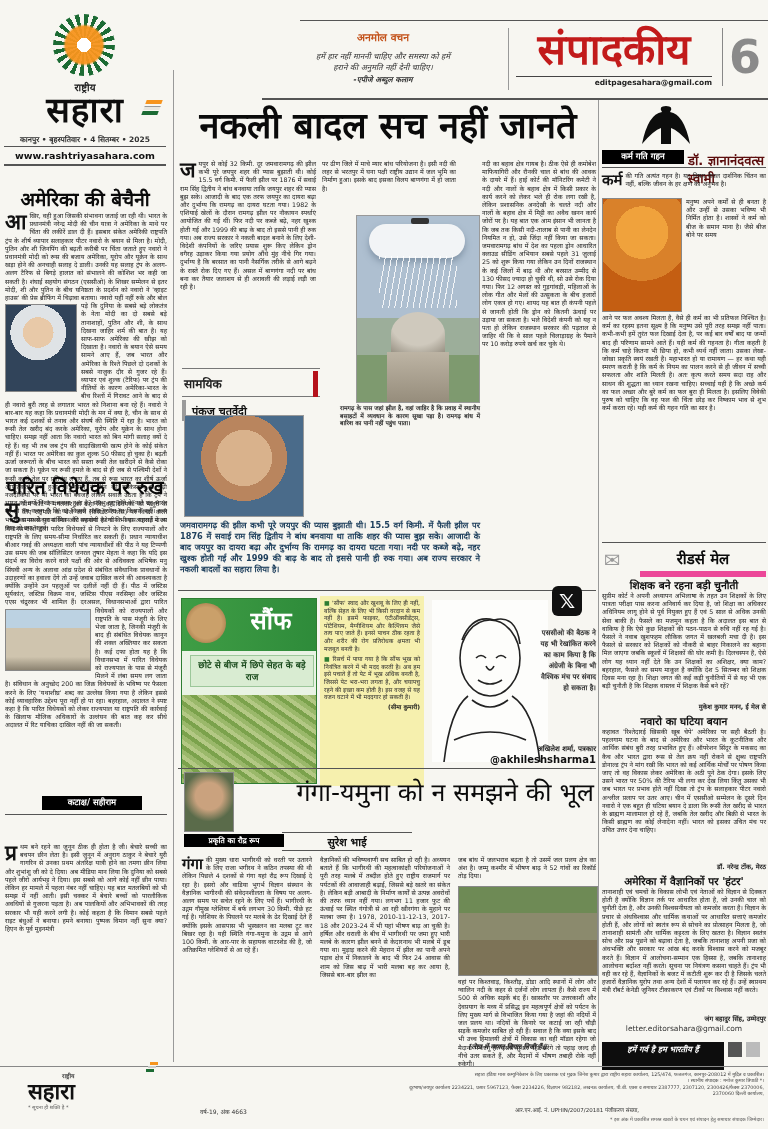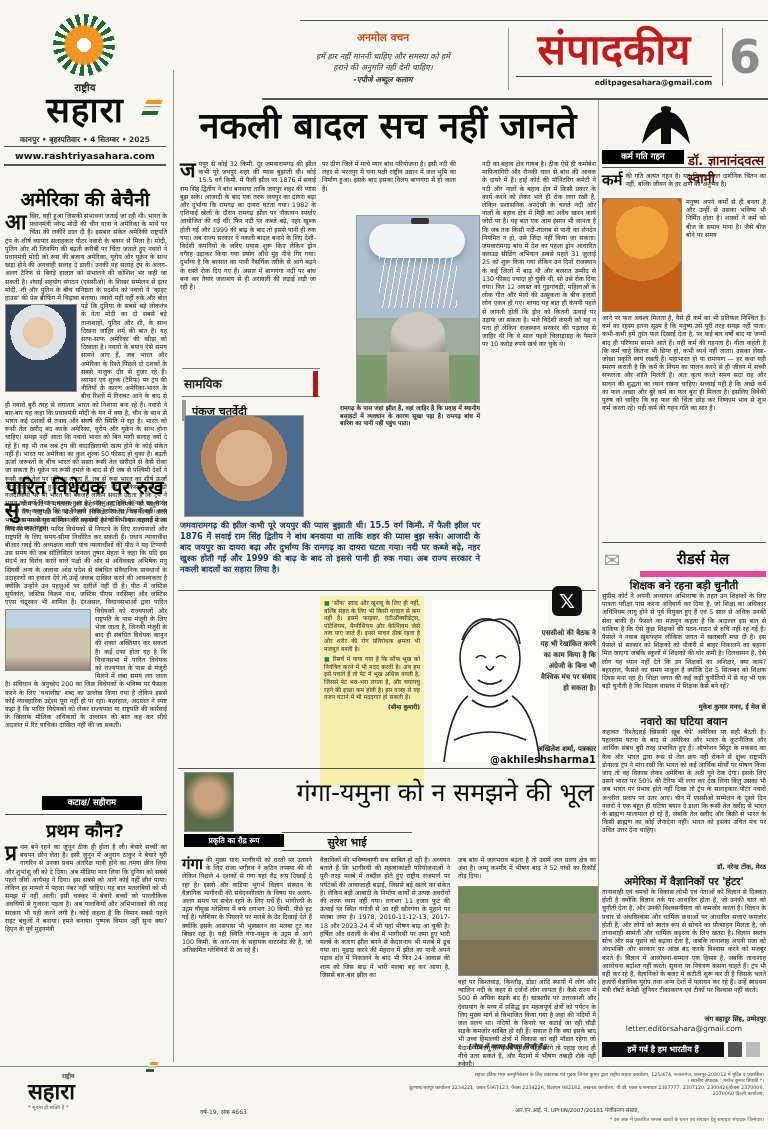--- a/index.html
+++ b/index.html
@@ -93,27 +93,33 @@
 
   <div class="abs" style="left:0;top:474px;width:170px;text-align:center;font-size:19px;font-weight:800;color:#0a0a0a;">पारित विधेयक पर रुख</div>
   <div class="abs body-txt" style="left:5px;top:500px;width:162px;height:286px;">
     <span class="drop">सु</span><span>प्रीम कोर्ट ने मंगलवार को कहा कि वह विधेयकों को मंजूरी के लिए राष्ट्रपति को भेजे जाने (प्रेसिडेंट रेफरेंस) पर विचार करते समय केवल संविधान की व्याख्या करेगा कि क्या अदालतें राज्य विधानसभाओं द्वारा पारित विधेयकों से निपटने के लिए राज्यपालों और राष्ट्रपति के लिए समय-सीमा निर्धारित कर सकती हैं। प्रधान न्यायाधीश बीआर गवई की अध्यक्षता वाली पांच न्यायाधीशों की पीठ ने यह टिप्पणी उस समय की जब सॉलिसिटर जनरल तुषार मेहता ने कहा कि यदि इस संदर्भ का विरोध करने वाले पक्षों की ओर से अधिवक्ता अभिषेक मनु सिंघवी अन्य के अलावा आंध्र प्रदेश से संबंधित संवैधानिक प्रावधानों के उदाहरणों का हवाला देंगे तो उन्हें जवाब दाखिल करने की आवश्यकता है क्योंकि उन्होंने उन पहलुओं पर दलीलें नहीं दी हैं। पीठ में जस्टिस सूर्यकांत, जस्टिस विक्रम नाथ, जस्टिस पीएस नरसिम्हा और जस्टिस एएस चंद्रुरकर भी शामिल हैं। दरअसल,</span>
     <span class="photo" style="float:left;width:84px;height:60px;margin:2px 4px 2px 0;background:linear-gradient(180deg,#bcd2e2 0 30%,#cfc4ae 30% 78%,#8c8371 100%);"></span>
     <span>विधानसभाओं द्वारा पारित विधेयकों को राज्यपालों और राष्ट्रपति के पास मंजूरी के लिए भेजा जाता है, जिनकी मंजूरी के बाद ही संबंधित विधेयक कानून की शक्ल अख्तियार कर सकता है। कई दफा होता यह है कि विधानसभा में पारित विधेयक को राज्यपाल के पास से मंजूरी मिलने में लंबा समय लग जाता है। संविधान के अनुच्छेद 200 का जिक्र विधेयकों के भविष्य पर फैसला करने के लिए 'यथाशीघ्र' शब्द का उल्लेख किया गया है लेकिन इससे कोई व्यावहारिक उद्देश्य पूरा नहीं हो पा रहा। बहरहाल, अदालत ने स्पष्ट कहा है कि पारित विधेयकों को लेकर राज्यपाल या राष्ट्रपति की कार्रवाई के खिलाफ मौलिक अधिकारों के उल्लंघन की बात कह कर सीधे अदालत में रिट याचिका दाखिल नहीं की जा सकती।</span>
   </div>
 
   <div class="abs red-label" style="left:42px;top:796px;width:100px;height:14px;">कटाक्ष/ सहीराम</div>
   <div class="abs rule" style="left:5px;top:814px;width:162px;height:1px;"></div>
-  <div class="abs" style="left:0;top:818px;width:170px;text-align:center;font-size:18px;font-weight:800;color:#0a0a0a;">प्रथम कौन?</div>
   <div class="abs body-txt" style="left:5px;top:843px;width:162px;height:215px;">
     <span class="drop">प्र</span><span>थम बने रहने का जुनून ठीक ही होता है जी। बेचारे सच्ची का बचपन छीन लेता है। इसी जुनून में अनुराग ठाकुर ने बेचारे यूरी गागरिन से उनका प्रथम अंतरिक्ष यात्री होने का तमगा छीन लिया और शुभांशु जी को दे दिया। अब मीडिया मान लिया कि दुनिया को सबसे पहले जीरो आर्यभट्ट ने दिया। इस सबसे को आगे कोई नहीं छीन पाया। लेकिन हर मामले में पहला नंबर नहीं चाहिए। यह बात मतलबियों को भी समझ में नहीं आती। इसी चक्कर में बेचारे बच्चों को पारलौकिक अवधियों से गुजरना पड़ता है। अब पालकियों और अभिभावकों की तरह सरकार भी यही करने लगी है। कोई कहता है कि विमान सबसे पहले राइट बंधुओं ने बनाया। हमने बनाया। पुष्पक विमान नहीं सुना क्या? हिएन के पूर्व मुइनमंत्री</span>
   </div>
 
   <div class="abs rule" style="left:178px;top:590px;width:418px;height:1px;"></div>
 
+  <div class="abs" style="left:181px;top:598px;width:134px;height:184px;border:1px solid #2e7d32;background:#e9f3e4;overflow:hidden;">
+    <div class="abs" style="left:0;top:0;width:134px;height:52px;background:linear-gradient(90deg,#3f9d45,#2e8b3a);"></div>
+    <div class="abs" style="left:4px;top:4px;width:40px;height:40px;border-radius:50%;background:radial-gradient(circle,#caa06a 0 55%,#8a5f33 100%);"></div>
+    <div class="abs" style="left:48px;top:4px;width:82px;text-align:center;font-size:24px;font-weight:800;color:#fff;">सौंफ</div>
+    <div class="abs" style="left:8px;top:56px;width:118px;background:#d9ecd2;border:1px solid #9cc79a;text-align:center;font-size:9px;line-height:12px;font-weight:800;color:#1d4d1f;padding:3px 2px;">छोटे से बीज में छिपे सेहत के बड़े राज</div>
+    <div class="abs" style="left:0;top:96px;width:134px;height:88px;background:repeating-linear-gradient(35deg,#9ab86a 0 4px,#7ba24c 4px 8px,#b3c884 8px 12px);"></div>
+  </div>
 
   <div class="abs" style="left:320px;top:596px;width:104px;height:190px;background:#f6f0ae;padding:3px 4px;box-sizing:border-box;">
     <div class="body-sm"><span style="color:#2e7d32;">■ </span><span>'सौंफ' स्वाद और खुशबू के लिए ही नहीं, बल्कि सेहत के लिए भी किसी वरदान से कम नहीं है। इसमें फाइबर, एंटीऑक्सीडेंट्स, पोटैशियम, मैग्नीशियम और कैल्शियम जैसे तत्व पाए जाते हैं। इनसे पाचन ठीक रहता है और शरीर की रोग प्रतिरोधक क्षमता भी मजबूत बनती है।</span></div>
     <div class="body-sm" style="margin-top:3px;"><span style="color:#2e7d32;">■ </span><span>रिसर्च में पाया गया है कि सौंफ भूख को नियंत्रित करने में भी मदद करती है। अब हम इसे पचाते हैं तो पेट में भूख अधिक बनती है, जिससे पेट भरा-भरा लगता है, और चयापचु रहने की इच्छा कम होती है। इस वजह से यह वजन घटाने में भी मददगार हो सकती है।</span></div>
     <div style="font-size:6px;font-weight:bold;text-align:right;margin-top:2px;">(सीमा कुमारी)</div>
   </div>
 
   <div class="abs" style="left:552px;top:586px;width:30px;height:30px;background:#111;border-radius:6px;color:#fff;text-align:center;font-size:20px;line-height:30px;font-weight:800;">𝕏</div>
   <svg class="abs" style="left:432px;top:600px;" width="116" height="162" viewBox="0 0 116 162">
     <rect x="0" y="0" width="116" height="162" fill="#fdfdfb"></rect>
@@ -171,21 +177,21 @@
 
   <div class="abs letter-title" style="left:602px;top:714px;width:164px;">नवारो का घटिया बयान</div>
   <div class="abs body-txt" style="left:602px;top:728px;width:164px;height:138px;">कहावत 'रिश्तेदारई खिसकी खूब चेपे' अमेरिका पर सही बैठती है। पहलगाम घटना के बाद से अमेरिका और भारत के कूटनीतिक और आर्थिक संबंध बुरी तरह प्रभावित हुए हैं। ऑपरेशन सिंदूर के मकसद का कैच और भारत द्वारा रूस से तेल क्रय नहीं रोकने से क्षुब्ध राष्ट्रपति डोनाल्ड ट्रंप ने मांग रखी कि भारत को कई आर्थिक मोर्चों पर पोषण किया जाए तो वह विकास लेकर अमेरिका के अठी पूने ठेक देगा। इसके लिए उसने भारत पर 50% की टैरिफ भी लगा कर देख लिया किंतु उसका भी जब भारत पर प्रभाव होते नहीं दिखा तो ट्रंप के सलाहकार पीटर नवारो अश्लील प्रलाप पर उतर आए। चीन में एससीओ सम्मेलन के दूसरे दिन नवारो ने एक बहुत ही घटिया बयान दे डाला कि रूसी तेल खरीद से भारत के ब्राह्मण मालामाल हो रहे हैं, जबकि तेल खरीद और बिक्री से भारत के किसी ब्राह्मण का कोई लेनादेना नहीं। भारत को इसका उचित मंच पर उचित उत्तर देना चाहिए।</div>
   <div class="abs sig" style="left:602px;top:862px;width:164px;">डॉ. नरेन्द्र टोंक, मेरठ</div>
 
   <div class="abs letter-title" style="left:602px;top:874px;width:164px;">अमेरिका में वैज्ञानिकों पर 'हंटर'</div>
   <div class="abs body-txt" style="left:602px;top:888px;width:164px;height:126px;">तानाशाही एवं चमचों के विकास लोभी एवं नेताओं को विज्ञान से दिक्कत होती है क्योंकि विज्ञान तर्क पर आधारित होता है, जो उनकी चाल को चुनौती देता है, और उनकी विश्वसनीयता को कमजोर करता है। विज्ञान के प्रचार से अंधविश्वास और धार्मिक कथाओं पर आधारित सत्ताएं कमजोर होती हैं, और लोगों को स्वतंत्र रूप से सोचने का प्रोत्साहन मिलता है, जो तानाशाही सामंती और धार्मिक कट्टरता के लिए खतरा है। विज्ञान स्वतंत्र सोच और प्रश्न पूछने को बढ़ावा देता है, जबकि तानाशाह अपनी प्रजा को अंधभक्ति और सरकार पर आंख बंद करके विश्वास करने को मजबूर करते हैं। विज्ञान में आलोचना-सम्मान एक हिस्सा है, जबकि तानाशाह आलोचना बर्दाश्त नहीं करते। सूचना पर नियंत्रण कसना चाहते हैं। ट्रंप भी वही कर रहे हैं, वैज्ञानिकों के बजट में कटौती शुरू कर दी है जिसके चलते हजारों वैज्ञानिक यूरोप तथा अन्य देशों में पलायन कर रहे हैं। उन्हें स्वप्रथम मंत्री रॉबर्ट केनेडी जूनियर टीकाकरण एवं टीकों पर विश्वास नहीं करते।</div>
   <div class="abs sig" style="left:602px;top:1014px;width:164px;">जंग बहादुर सिंह, उम्मेदपुर</div>
   <div class="abs" style="left:602px;top:1024px;width:164px;text-align:center;font-size:7.5px;color:#333;">letter.editorsahara@gmail.com</div>
 
-  <div class="abs" style="left:602px;top:1042px;width:122px;height:15px;background:#0d0d0d;color:#fff;text-align:center;font-size:8px;line-height:15px;font-weight:bold;">हमें गर्व है हम भारतीय हैं</div>
+  <div class="abs" style="left:602px;top:1042px;width:122px;height:28px;background:#0d0d0d;color:#fff;text-align:center;font-size:8px;line-height:15px;font-weight:bold;font-style:italic;">हमें गर्व है हम भारतीय हैं</div>
   <div class="abs" style="left:728px;top:1042px;width:14px;height:15px;background:#555;"></div>
   <div class="abs" style="left:746px;top:1042px;width:14px;height:15px;background:#bbb;"></div>
 
   <div class="abs rule" style="left:0;top:1066px;width:768px;height:1px;background:#888;"></div>
   <div class="abs" style="left:28px;top:1072px;width:150px;">
     <div style="font-size:6px;font-weight:bold;color:#444;padding-left:34px;">राष्ट्रीय</div>
     <div style="font-size:22px;font-weight:800;color:#111;line-height:24px;">सहारा</div>
     <div style="font-size:5px;color:#555;">* सूचना ही शक्ति है *</div>
   </div>
   <div class="abs" style="left:150px;top:1062px;width:8px;height:3px;background:#f7941d;"></div>

